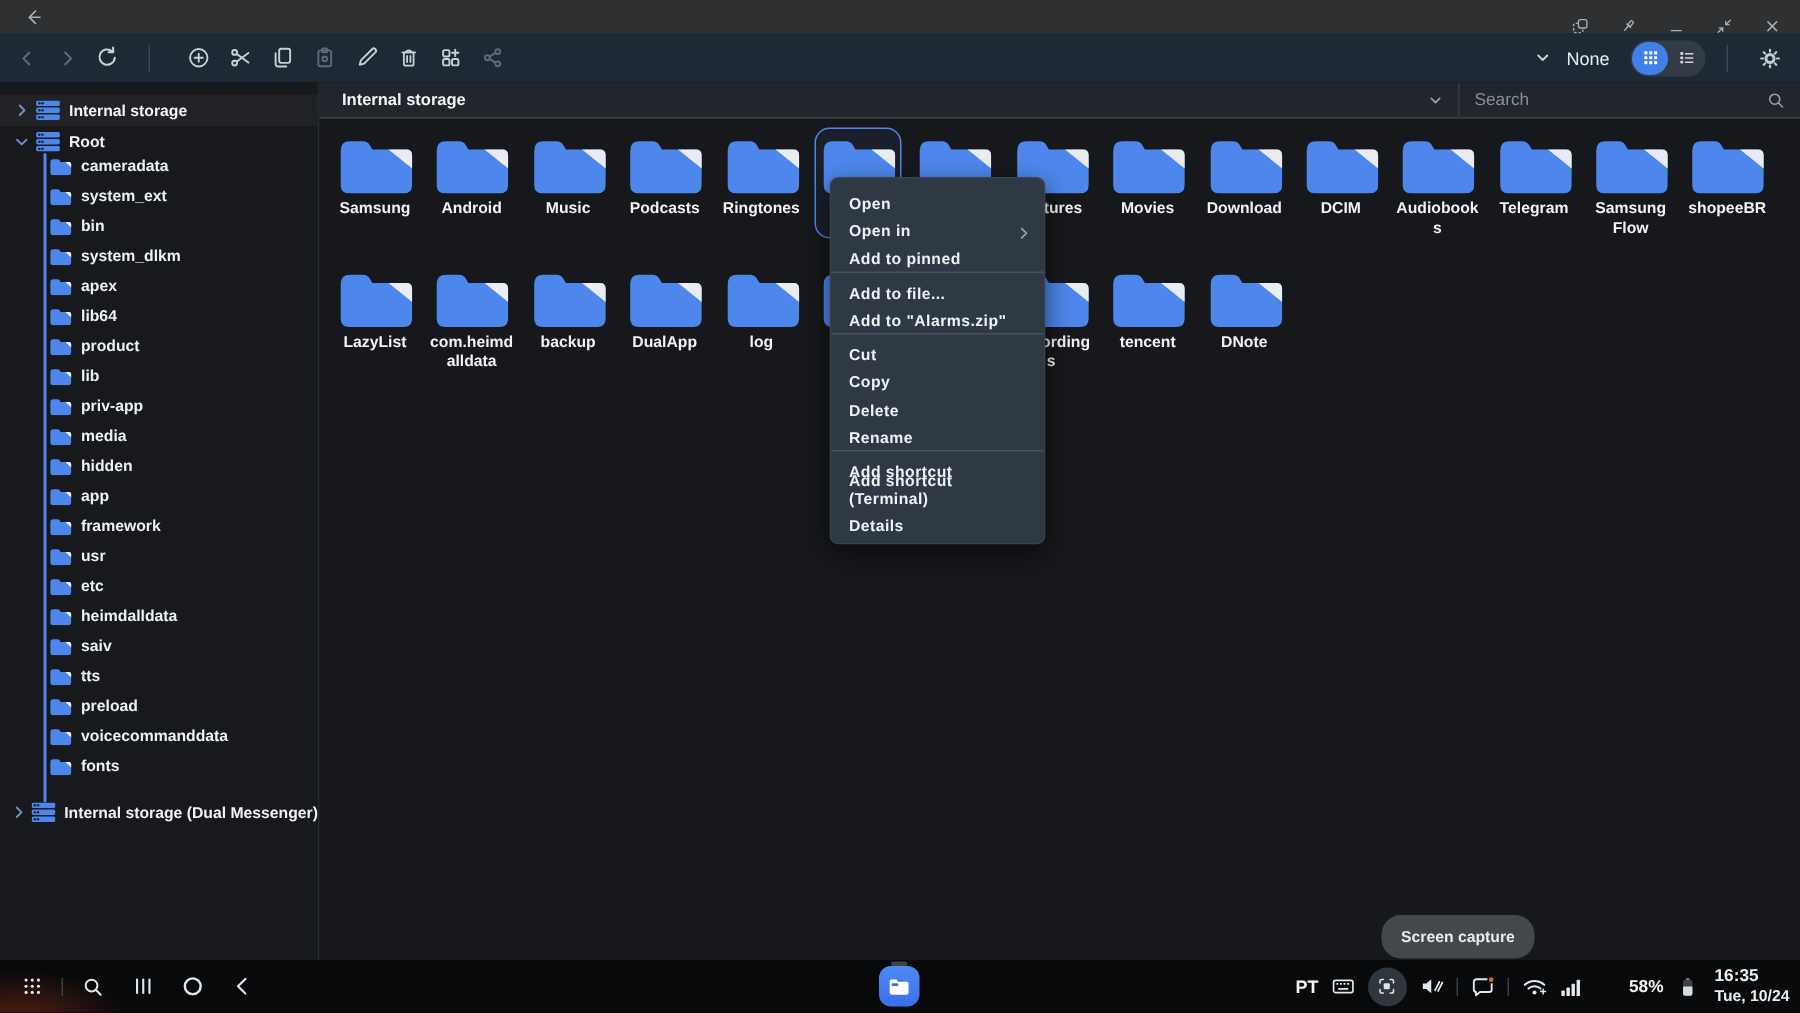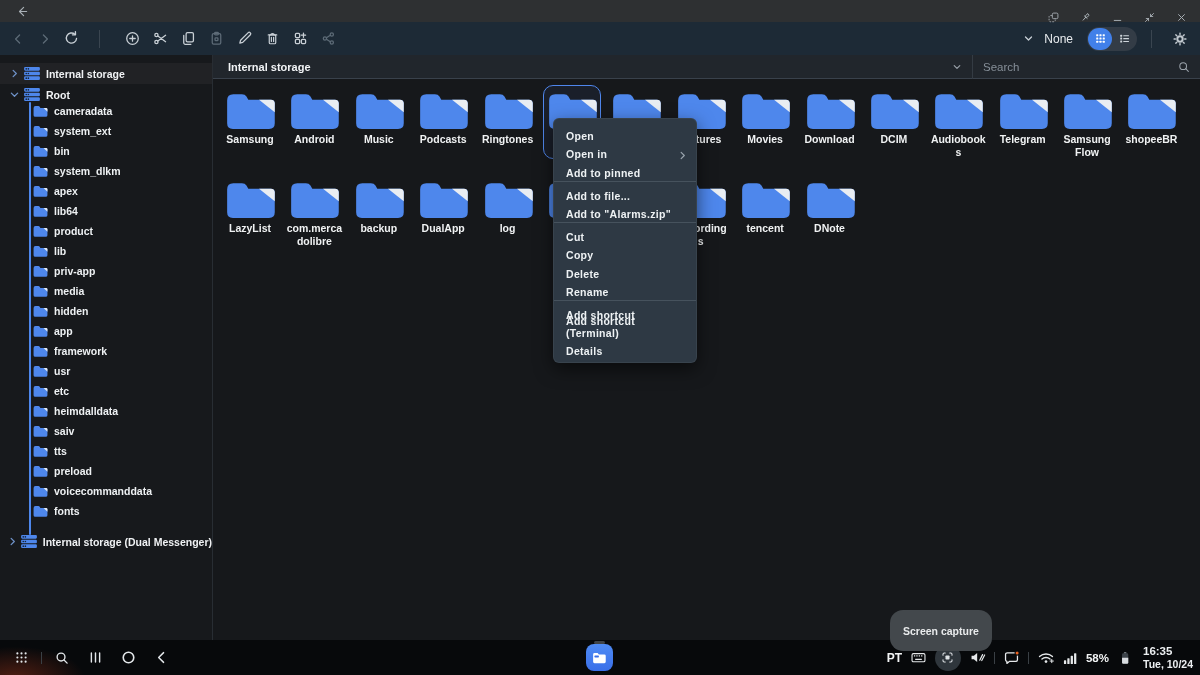--- a/index.html
+++ b/index.html
@@ -59,35 +59,35 @@
   .tile.selected { border-color:#4f86ec; background:rgba(79,134,236,0.07); }
   .tile .flabel { margin-top:4px; font-size:10.5px; line-height:12.5px; font-weight:700; color:#f0f2f3; text-align:center; max-width:58px; overflow-wrap:anywhere; }
 
   
   .context-menu { position:absolute; left:340px; top:39px; width:144px; background:#2e3944; border:1px solid rgba(255,255,255,0.05); border-radius:6px; padding:5px 0; box-shadow:0 6px 18px rgba(0,0,0,0.55); z-index:50; }
   .menu-item { position:relative; height:18.2px; display:flex; align-items:flex-end; padding:0 12px; font-size:10.5px; font-weight:700; letter-spacing:0.3px; color:#eef2f4; }
   .menu-item .sub-chev { display:none; position:absolute; right:9px; color:#9aa5ae; }
   .menu-sep { height:1px; background:#46525d; margin:2px 0; }
 
   
-  .toast { position:absolute; left:677px; top:531px; height:41px; padding:0 13px; background:#43484c; border-radius:13px; display:flex; align-items:center; font-size:10.5px; font-weight:700; color:#e9ebec; z-index:60; }
+  .toast { position:absolute; left:708px; top:531px; height:29px; padding:0 13px; background:#43484c; border-radius:13px; display:flex; align-items:center; font-size:10.5px; font-weight:700; color:#e9ebec; z-index:60; }
 
   
   .taskbar { position:relative; height:35px; background:#07090b; }
   .taskbar::before { content:""; position:absolute; left:0; bottom:0; width:170px; height:35px; background:radial-gradient(100px 45px at 15px 38px, rgba(150,50,25,0.5), transparent 70%); pointer-events:none; }
   .tb-left { position:absolute; left:8px; top:0; height:35px; display:flex; align-items:center; gap:7px; }
   .nav-btn { background:none; border:none; color:#e3e7ea; width:26px; height:28px; display:flex; align-items:center; justify-content:center; cursor:default; }
   .tb-sep { width:1px; height:12px; background:#3a4045; }
   .center-app { position:absolute; left:586px; top:4px; width:27px; height:27px; border-radius:8px; background:linear-gradient(#4e8bf5,#3a6fe8); display:flex; align-items:center; justify-content:center; border:none; cursor:default; }
   .run-dash { position:absolute; left:594px; top:1px; width:11px; height:3px; border-radius:2px; background:#3f4449; }
   .tb-right { position:absolute; right:7px; top:0; height:35px; display:flex; align-items:center; gap:8px; }
   .tray-btn { background:none; border:none; color:#e6e9eb; display:flex; align-items:center; justify-content:center; cursor:default; }
   .lang { font-size:12px; font-weight:700; color:#f2f4f5; }
   .cap-circle { width:26px; height:26px; border-radius:13px; background:#2f363c; }
-  .pct { font-size:11.5px; font-weight:700; color:#f2f4f5; }
+  .pct { font-size:11.5px; font-weight:700; color:#f2f4f5;margin-left:23px; }
   .timeblock { text-align:left; line-height:12.5px; margin-left:2px; }
   .timeblock .t1 { font-size:11.5px; font-weight:700; }
   .timeblock .t2 { font-size:10.5px; font-weight:700; }
   svg { display:block; }
 </style>
 </head>
 <body>
 
 <div class="window">
 
@@ -720,21 +720,21 @@
     <span class="flabel">LazyList</span>
   </div>
 
   <div class="tile">
     <span>
       <svg viewBox="0 0 52 42" width="50" height="40">
                   <path d="M2 12 Q2 5.5 8.5 5.5 H17.5 Q20.8 5.5 22.3 8 L24.2 11.2 H48 Q52 11.2 52 15.2 V36 Q52 42 46 42 H8 Q2 42 2 36 Z" fill="#4e87ec"></path>
                   <path d="M35.5 11.2 H48 Q52 11.2 52 15.2 V24.5 Z" fill="#e9edf2"></path>
                 </svg>
     </span>
-    <span class="flabel">com.mercadolibre</span>
+    <span class="flabel">com.heimdalldata</span>
   </div>
 
   <div class="tile">
     <span>
       <svg viewBox="0 0 52 42" width="50" height="40">
                   <path d="M2 12 Q2 5.5 8.5 5.5 H17.5 Q20.8 5.5 22.3 8 L24.2 11.2 H48 Q52 11.2 52 15.2 V36 Q52 42 46 42 H8 Q2 42 2 36 Z" fill="#4e87ec"></path>
                   <path d="M35.5 11.2 H48 Q52 11.2 52 15.2 V24.5 Z" fill="#e9edf2"></path>
                 </svg>
     </span>
     <span class="flabel">backup</span>

